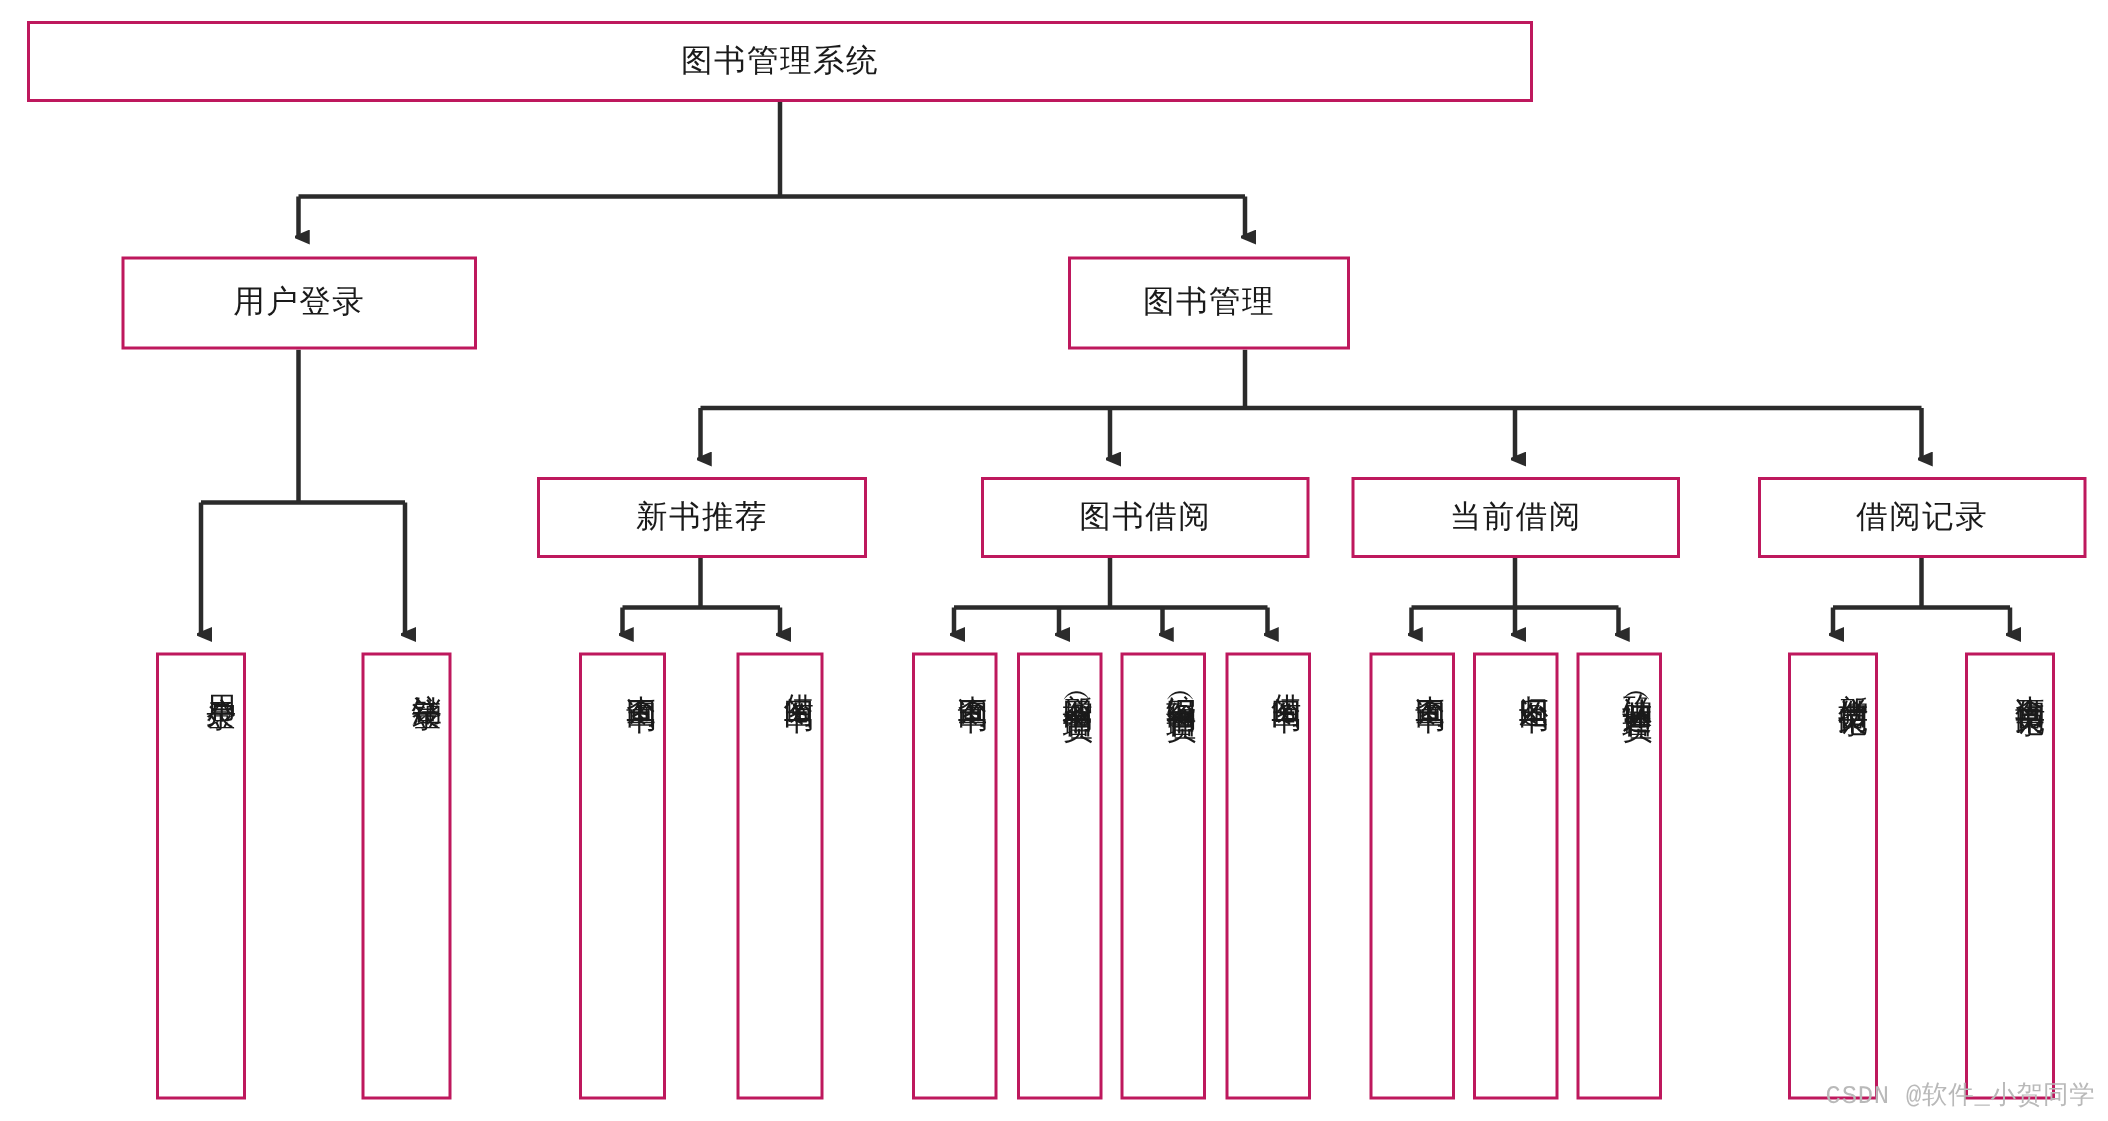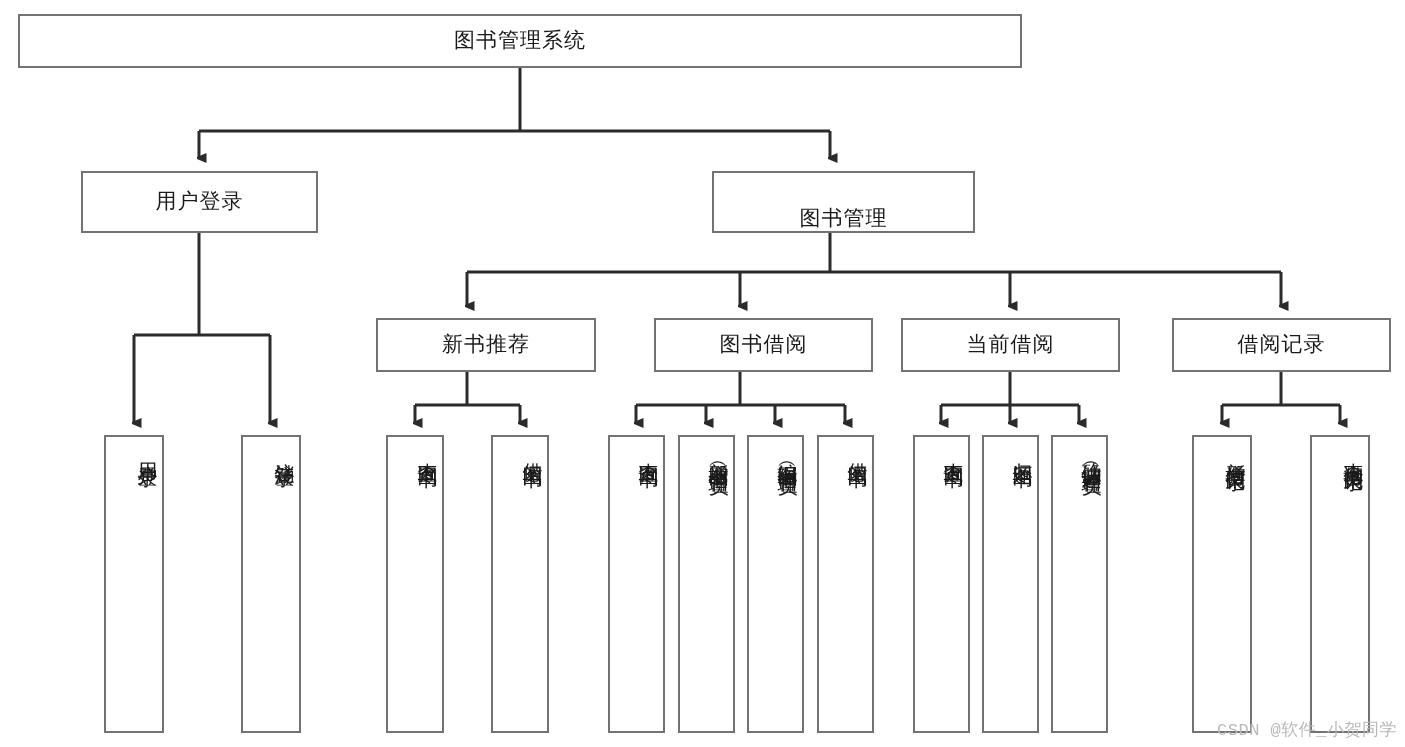--- a/index.html
+++ b/index.html
@@ -13,21 +13,21 @@
   #canvas {
     position: relative;
     width: 1405px;
     height: 747px;
     background: #ffffff;
     overflow: hidden;
   }
   .node {
     position: absolute;
     box-sizing: border-box;
-    border: 2px solid #737373;
+    border: 2px solid #be185d;
     background: #ffffff;
     display: flex;
     align-items: center;
     justify-content: center;
     color: #1a1a1a;
   }
   .node.horiz {
     font-size: 21px;
     letter-spacing: 1px;
     line-height: 1.2;
@@ -123,25 +123,25 @@
     </g>
   </svg>
 
   <div class="node horiz" style="left:18px; top:14px; width:1004px; height:54px;">
     <span>图书管理系统</span>
   </div>
 
   <div class="node horiz" style="left:81px; top:171px; width:237px; height:62px;">
     <span>用户登录</span>
   </div>
-  <div class="node horiz" style="left:712px; top:171px; width:263px; height:62px;align-items:flex-end;">
+  <div class="node horiz" style="left:712px; top:171px; width:188px; height:62px;">
     <span>图书管理</span>
   </div>
 
-  <div class="node horiz" style="left:376px; top:318px; width:220px; height:54px;">
+  <div class="node horiz" style="left:358px; top:318px; width:220px; height:54px;">
     <span>新书推荐</span>
   </div>
   <div class="node horiz" style="left:654px; top:318px; width:219px; height:54px;">
     <span>图书借阅</span>
   </div>
   <div class="node horiz" style="left:901px; top:318px; width:219px; height:54px;">
     <span>当前借阅</span>
   </div>
   <div class="node horiz" style="left:1172px; top:318px; width:219px; height:54px;">
     <span>借阅记录</span>

